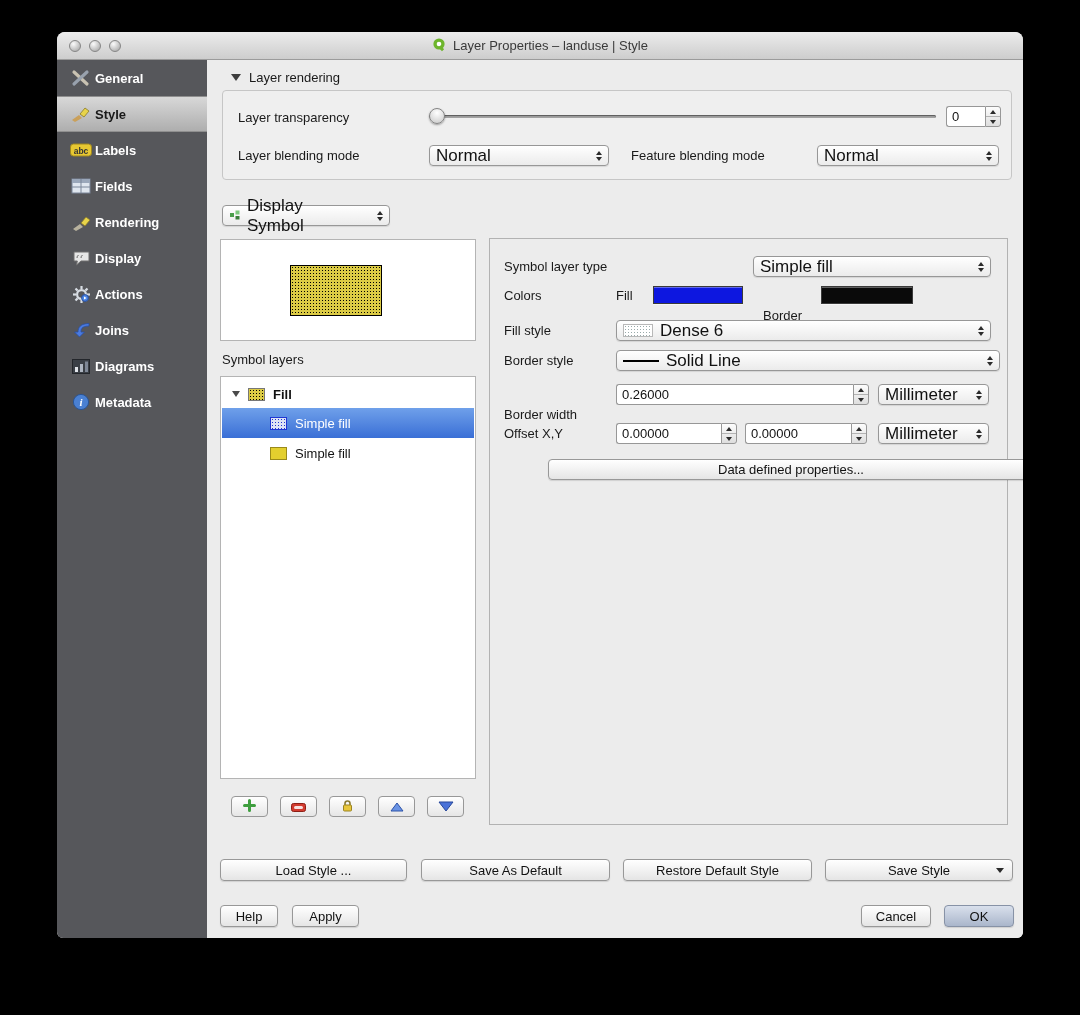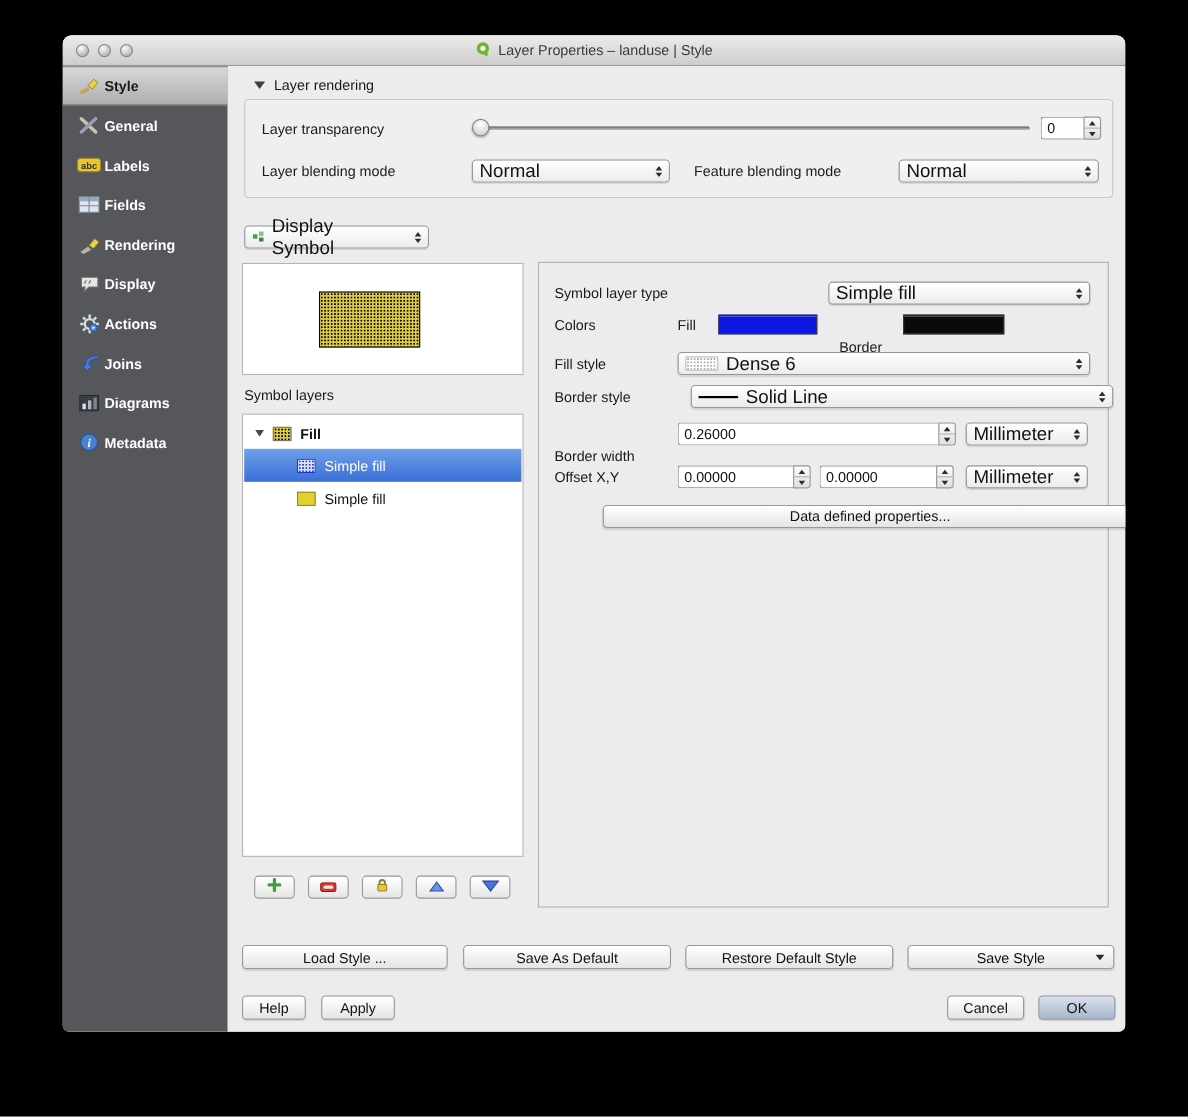--- a/index.html
+++ b/index.html
@@ -121,38 +121,38 @@
             <circle cx="7" cy="7" r="2.3" fill="#fff"></circle>
             <rect x="8.6" y="8.6" width="5" height="3" fill="#6db52c" transform="rotate(45 8.6 8.6)"></rect>
           </svg></span>
       <span>Layer Properties – landuse | Style</span>
     </div>
   </div>
 
   <div class="window-body">
     <div class="sidebar">
 
+      <div class="side-item">
+        <span class="side-icon">
+            <svg width="20" height="18">
+              <path d="M3 3 L16 15" stroke="#c9c2b2" stroke-width="3.2" stroke-linecap="round"></path>
+              <path d="M16 3 L3 15" stroke="#98a1ad" stroke-width="3.2" stroke-linecap="round"></path>
+            </svg>
+          </span>
+        <span>General</span>
+      </div>
+
       <div class="side-item selected">
         <span class="side-icon">
             <svg width="20" height="18" viewBox="0 0 20 18">
               <path d="M1 15 L8 10 L11 13 L4 17 Z" fill="#caa05a"></path>
               <path d="M9 9 L14 3 L18 6 L13 12 Z" fill="#e8d44a" stroke="#8a7a2a" stroke-width="0.8"></path>
             </svg>
           </span>
         <span>Style</span>
-      </div>
-
-      <div class="side-item">
-        <span class="side-icon">
-            <svg width="20" height="18">
-              <path d="M3 3 L16 15" stroke="#c9c2b2" stroke-width="3.2" stroke-linecap="round"></path>
-              <path d="M16 3 L3 15" stroke="#98a1ad" stroke-width="3.2" stroke-linecap="round"></path>
-            </svg>
-          </span>
-        <span>General</span>
       </div>
 
       <div class="side-item">
         <span class="side-icon">
             <svg width="22" height="16">
               <rect x="0.5" y="2" width="21" height="12" rx="3" fill="#e8c832" stroke="#a08820"></rect>
               <text x="11" y="11.5" font-size="8.5" text-anchor="middle" fill="#333" font-family="Liberation Sans, sans-serif">abc</text>
             </svg>
           </span>
         <span>Labels</span>
@@ -374,21 +374,21 @@
         <div class="combo" style="left:126px; top:81px; width:375px; height:21px;">
           <span class="chip dots-gray" style="width:30px; height:13px;"></span>
           <span>Dense 6</span>
           <span class="arrows">
               <span class="tri-up"></span>
               <span class="tri-dn"></span>
             </span>
         </div>
 
         <div class="label" style="left:14px; top:111px;">Border style</div>
-        <div class="combo" style="left:126px; top:111px; width:384px; height:21px;margin-left:12px;">
+        <div class="combo" style="left:126px; top:111px; width:384px; height:21px;">
           <span class="line-chip"></span>
           <span>Solid Line</span>
           <span class="arrows">
               <span class="tri-up"></span>
               <span class="tri-dn"></span>
             </span>
         </div>
 
         <div class="label" style="left:14px; top:145px;margin-top:20px;">Border width</div>
         <div class="spin" style="left:126px; top:145px; width:253px; height:21px;">

